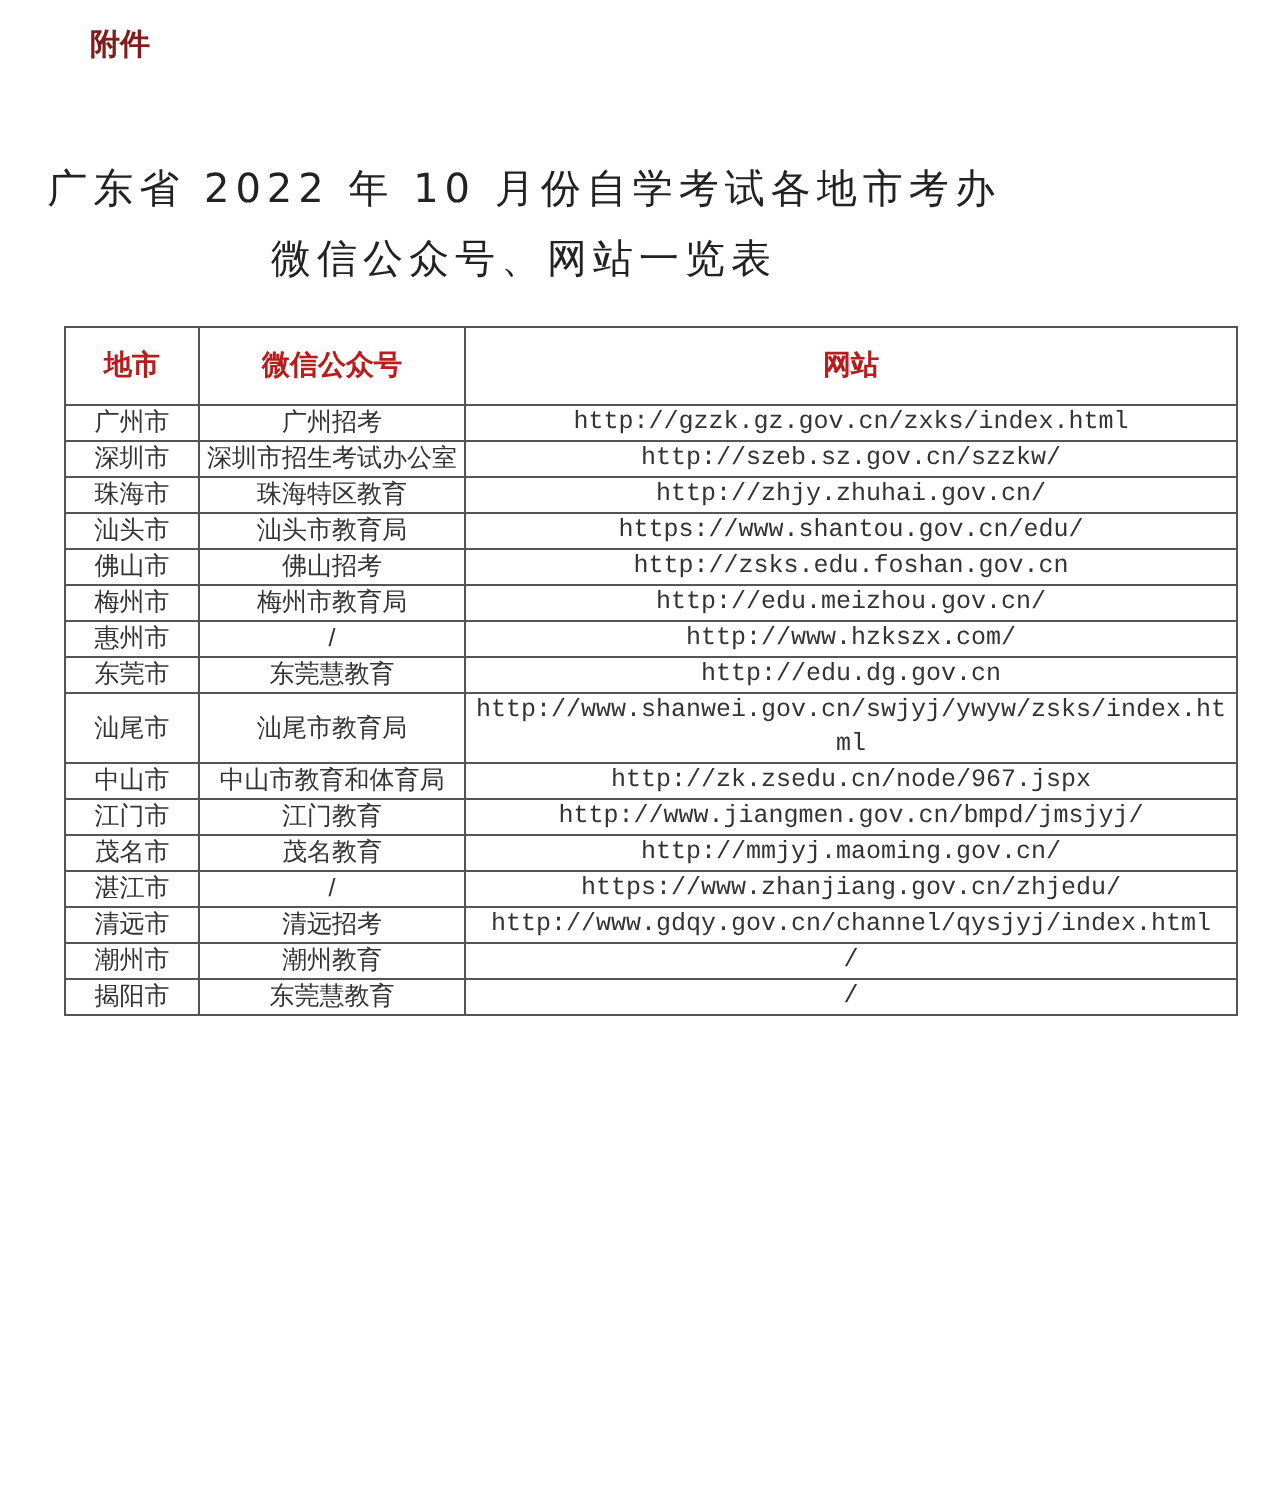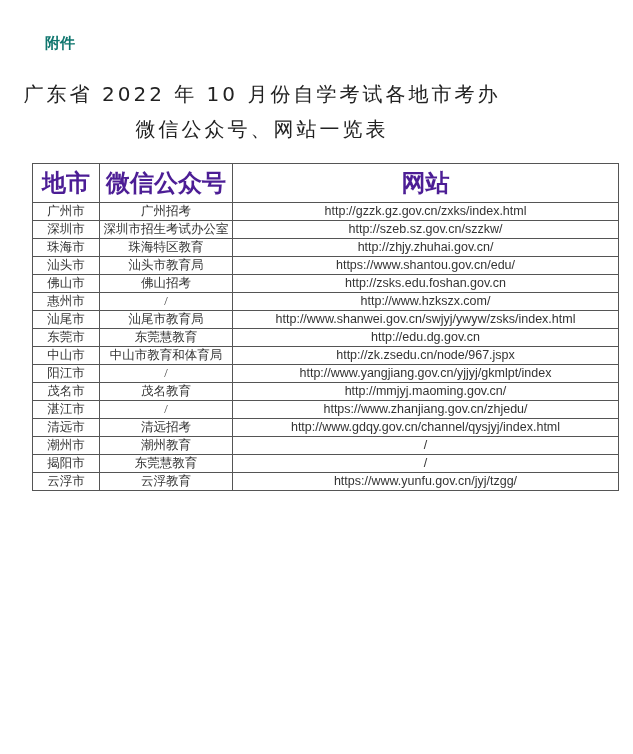--- a/index.html
+++ b/index.html
@@ -1,25 +1,25 @@
 <!DOCTYPE html>
 <html><head>
 <meta charset="utf-8">
 <style>
   html, body { margin:0; padding:0; background:#ffffff; }
   body { width:633px; height:754px; position:relative; overflow:hidden; font-family:"DejaVu Serif", serif; color:#222; }
-  .attach { position:absolute; left:45px; top:34px; font-family:"DejaVu Sans", sans-serif; font-weight:bold; font-size:15px; color:#0f766e; }
+  .attach { position:absolute; left:45px; top:13px; font-family:"DejaVu Sans", sans-serif; font-weight:bold; font-size:15px; color:#7f1d1d; }
   .title { position:absolute; left:0; width:524px; text-align:center; font-family:"DejaVu Sans", sans-serif; font-size:20px; letter-spacing:3px; color:#222; }
   .t1 { top:81px; }
   .t2 { top:116px; }
   table { position:absolute; left:32px; top:163px; width:586px; border-collapse:collapse; table-layout:fixed; }
   td, th { border:1px solid #555; text-align:center; vertical-align:middle; padding:0 2px; font-size:12.5px; line-height:17px; color:#333; }
-  th { font-family:"DejaVu Sans", sans-serif; font-weight:bold; font-size:24px; height:38px; color:#4c1d95; }
-  td.url { font-family:Liberation Sans, sans-serif; font-size:12.5px; word-break:break-all; }
-  td.city, td.wx { font-family:Liberation Serif, serif; font-size:12.5px; }
+  th { font-family:"DejaVu Sans", sans-serif; font-weight:bold; font-size:14px; height:38px; color:#b91c1c; }
+  td.url { font-family:Liberation Mono, monospace; font-size:12.5px; word-break:break-all; }
+  td.city, td.wx { font-family:Liberation Sans, sans-serif; font-size:12.5px; }
   tr.row td { height:17px; }
 </style>
 </head>
 <body>
 
 <div class="attach">附件</div>
 <div class="title t1">广东省 2022 年 10 月份自学考试各地市考办</div>
 <div class="title t2">微信公众号、网站一览表</div>
 
 <table>
@@ -55,43 +55,48 @@
         <td class="city">汕头市</td>
         <td class="wx">汕头市教育局</td>
         <td class="url">https://www.shantou.gov.cn/edu/</td>
       </tr>
     <tr class="row">
         <td class="city">佛山市</td>
         <td class="wx">佛山招考</td>
         <td class="url">http://zsks.edu.foshan.gov.cn</td>
       </tr>
     <tr class="row">
+        <td class="city">梅州市</td>
+        <td class="wx">梅州市教育局</td>
+        <td class="url">http://edu.meizhou.gov.cn/</td>
+      </tr>
+    <tr class="row">
         <td class="city">惠州市</td>
         <td class="wx">/</td>
         <td class="url">http://www.hzkszx.com/</td>
+      </tr>
+    <tr class="row">
+        <td class="city">东莞市</td>
+        <td class="wx">东莞慧教育</td>
+        <td class="url">http://edu.dg.gov.cn</td>
       </tr>
     <tr class="row">
         <td class="city">汕尾市</td>
         <td class="wx">汕尾市教育局</td>
         <td class="url">http://www.shanwei.gov.cn/swjyj/ywyw/zsks/index.html</td>
       </tr>
     <tr class="row">
-        <td class="city">东莞市</td>
-        <td class="wx">东莞慧教育</td>
-        <td class="url">http://edu.dg.gov.cn</td>
-      </tr>
-    <tr class="row">
         <td class="city">中山市</td>
         <td class="wx">中山市教育和体育局</td>
         <td class="url">http://zk.zsedu.cn/node/967.jspx</td>
       </tr>
     <tr class="row">
-        <td class="city">阳江市</td>
-        <td class="wx">/</td>
-        <td class="url">http://www.yangjiang.gov.cn/yjjyj/gkmlpt/index</td>
+        <td class="city">江门市</td>
+        <td class="wx">江门教育</td>
+        <td class="url">http://www.jiangmen.gov.cn/bmpd/jmsjyj/</td>
       </tr>
     <tr class="row">
         <td class="city">茂名市</td>
         <td class="wx">茂名教育</td>
         <td class="url">http://mmjyj.maoming.gov.cn/</td>
       </tr>
     <tr class="row">
         <td class="city">湛江市</td>
         <td class="wx">/</td>
         <td class="url">https://www.zhanjiang.gov.cn/zhjedu/</td>
@@ -104,19 +109,14 @@
     <tr class="row">
         <td class="city">潮州市</td>
         <td class="wx">潮州教育</td>
         <td class="url">/</td>
       </tr>
     <tr class="row">
         <td class="city">揭阳市</td>
         <td class="wx">东莞慧教育</td>
         <td class="url">/</td>
       </tr>
-    <tr class="row">
-        <td class="city">云浮市</td>
-        <td class="wx">云浮教育</td>
-        <td class="url">https://www.yunfu.gov.cn/jyj/tzgg/</td>
-      </tr>
   </tbody>
 </table>
 
 </body></html>

